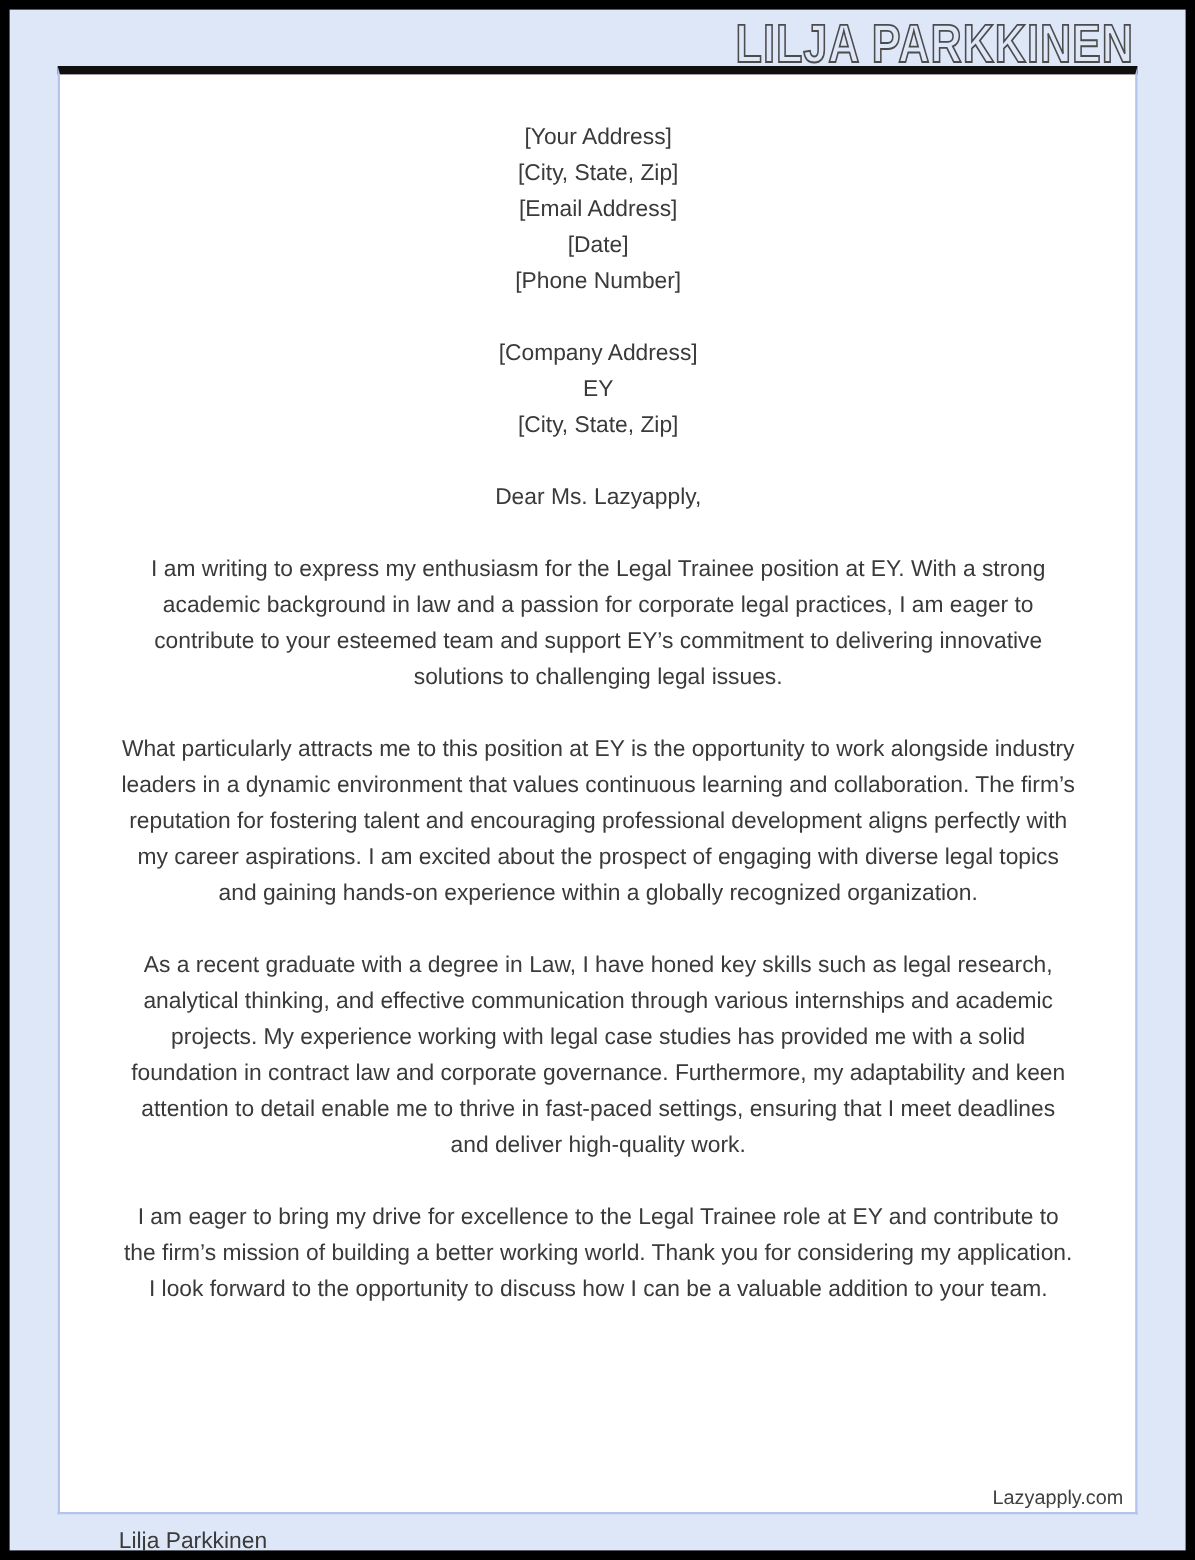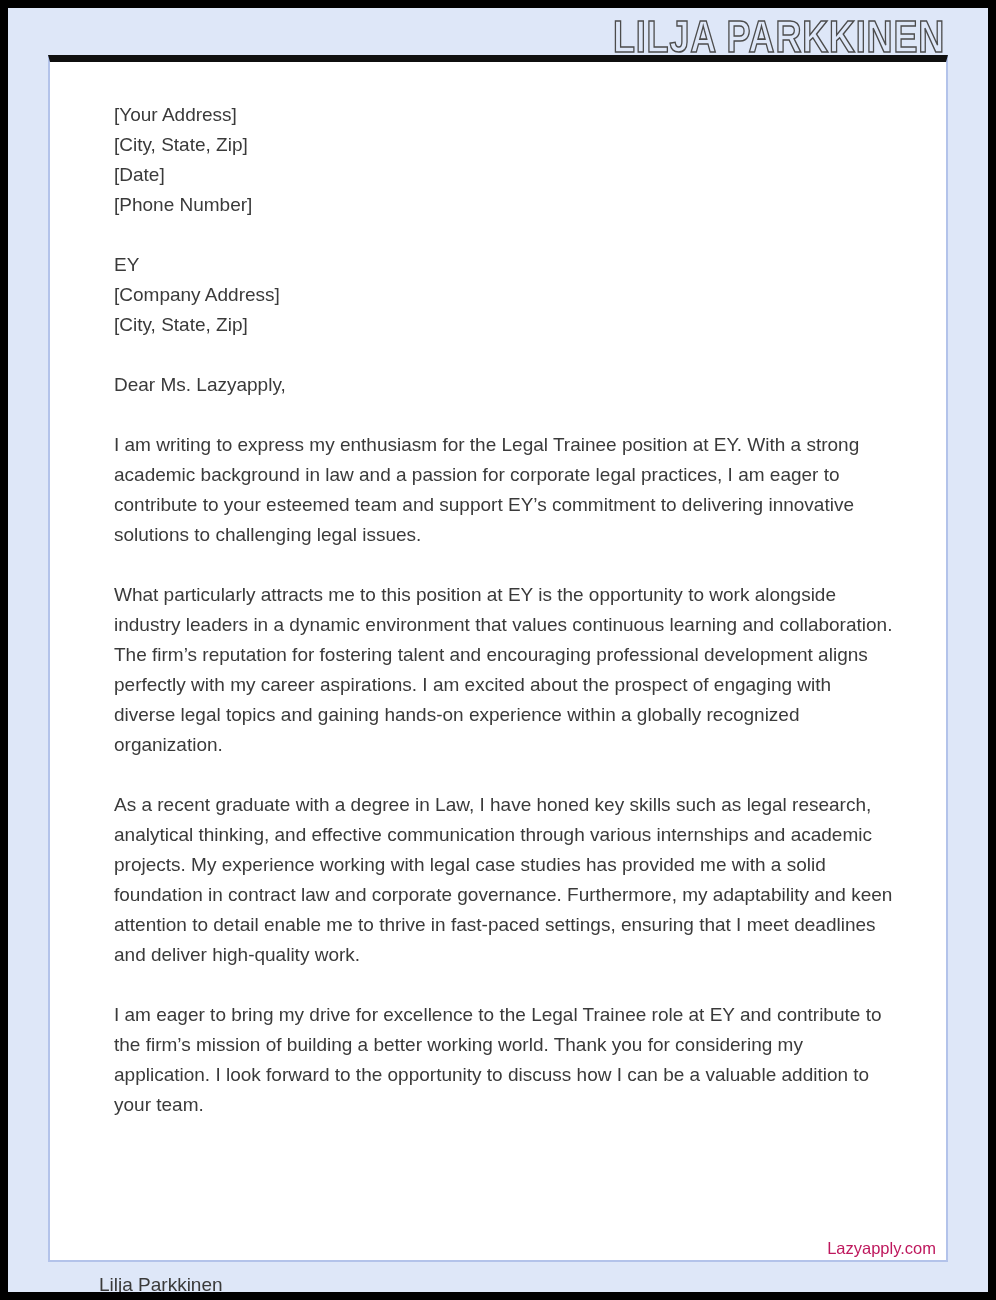--- a/index.html
+++ b/index.html
@@ -41,33 +41,34 @@
     margin-bottom: -3px;
   }
   .page {
     position: relative;
     width: 900px;
     height: 1207px;
     margin: 0 40px;
     background: #ffffff;
     border: 2px solid #b3c3ea;
     border-top: 7px solid #0f0f0f;
-    padding: 38px 49px 0 64px;
+    padding: 38px 49px 0 50px;
     color: #3a3a3a;
     font-size: 19px;
     line-height: 30px;
+    text-align: center;
   }
   .block, .page p { margin-bottom: 30px; }
   .watermark {
     position: absolute;
     right: 10px;
     bottom: 2px;
     font-size: 16.5px;
     line-height: 20px;
-    color: #be185d;
+    color: #404040;
   }
   .signature {
     margin: 8px 0 0 91px;
     color: #3a3a3a;
     font-size: 19px;
     line-height: 30px;
   }
 </style>
 </head>
 <body>
@@ -77,27 +78,28 @@
 
     <header class="brand-bar">
       <div class="brand-name">LILJA PARKKINEN</div>
     </header>
 
     <div class="page">
 
       <div class="block">
         <div>[Your Address]</div>
         <div>[City, State, Zip]</div>
+        <div>[Email Address]</div>
         <div>[Date]</div>
         <div>[Phone Number]</div>
       </div>
 
       <div class="block">
+        <div>[Company Address]</div>
         <div>EY</div>
-        <div>[Company Address]</div>
         <div>[City, State, Zip]</div>
       </div>
 
       <div class="block">Dear Ms. Lazyapply,</div>
 
       <p>I am writing to express my enthusiasm for the Legal Trainee position at EY. With a strong academic background in law and a passion for corporate legal practices, I am eager to contribute to your esteemed team and support EY’s commitment to delivering innovative solutions to challenging legal issues.</p>
       <p>What particularly attracts me to this position at EY is the opportunity to work alongside industry leaders in a dynamic environment that values continuous learning and collaboration. The firm’s reputation for fostering talent and encouraging professional development aligns perfectly with my career aspirations. I am excited about the prospect of engaging with diverse legal topics and gaining hands-on experience within a globally recognized organization.</p>
       <p>As a recent graduate with a degree in Law, I have honed key skills such as legal research, analytical thinking, and effective communication through various internships and academic projects. My experience working with legal case studies has provided me with a solid foundation in contract law and corporate governance. Furthermore, my adaptability and keen attention to detail enable me to thrive in fast-paced settings, ensuring that I meet deadlines and deliver high-quality work.</p>
       <p>I am eager to bring my drive for excellence to the Legal Trainee role at EY and contribute to the firm’s mission of building a better working world. Thank you for considering my application. I look forward to the opportunity to discuss how I can be a valuable addition to your team.</p>
 

